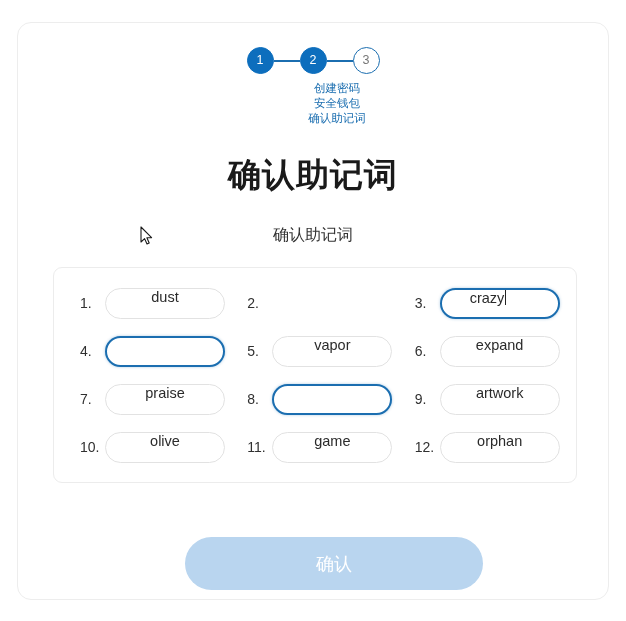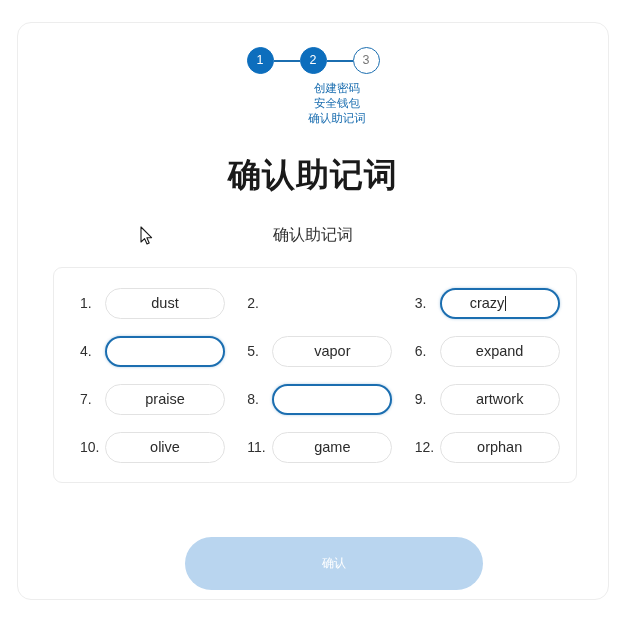--- a/index.html
+++ b/index.html
@@ -142,21 +142,20 @@
     flex: 0 0 auto;
   }
   .word-pill {
     box-sizing: border-box;
     width: 120px;
     height: 31px;
     border-radius: 16px;
     background: #ffffff;
     border: 1px solid #e2e2e2;
     display: flex;
-    align-items: center;
     justify-content: center;
     font-size: 14.5px;
     color: #2b2b2b;
     flex: 0 0 auto;
   }
   .word-pill.focused {
     border: 2px solid #1b6eb0;
     box-shadow: 0 0 3px rgba(27,110,176,0.35);
     justify-content: flex-start;
     padding-left: 28px;
@@ -178,21 +177,21 @@
     position: absolute;
     left: 167px;
     top: 514px;
     width: 298px;
     height: 53px;
     box-sizing: border-box;
     border: none;
     border-radius: 27px;
     background: #b9d5ef;
     color: #ffffff;
-    font-size: 12px;
+    font-size: 18px;
     font-family: Liberation Serif, serif;
     display: flex;
     align-items: center;
     justify-content: center;
     cursor: default;
   }
 
   
   #mouse-cursor {
     position: absolute;

